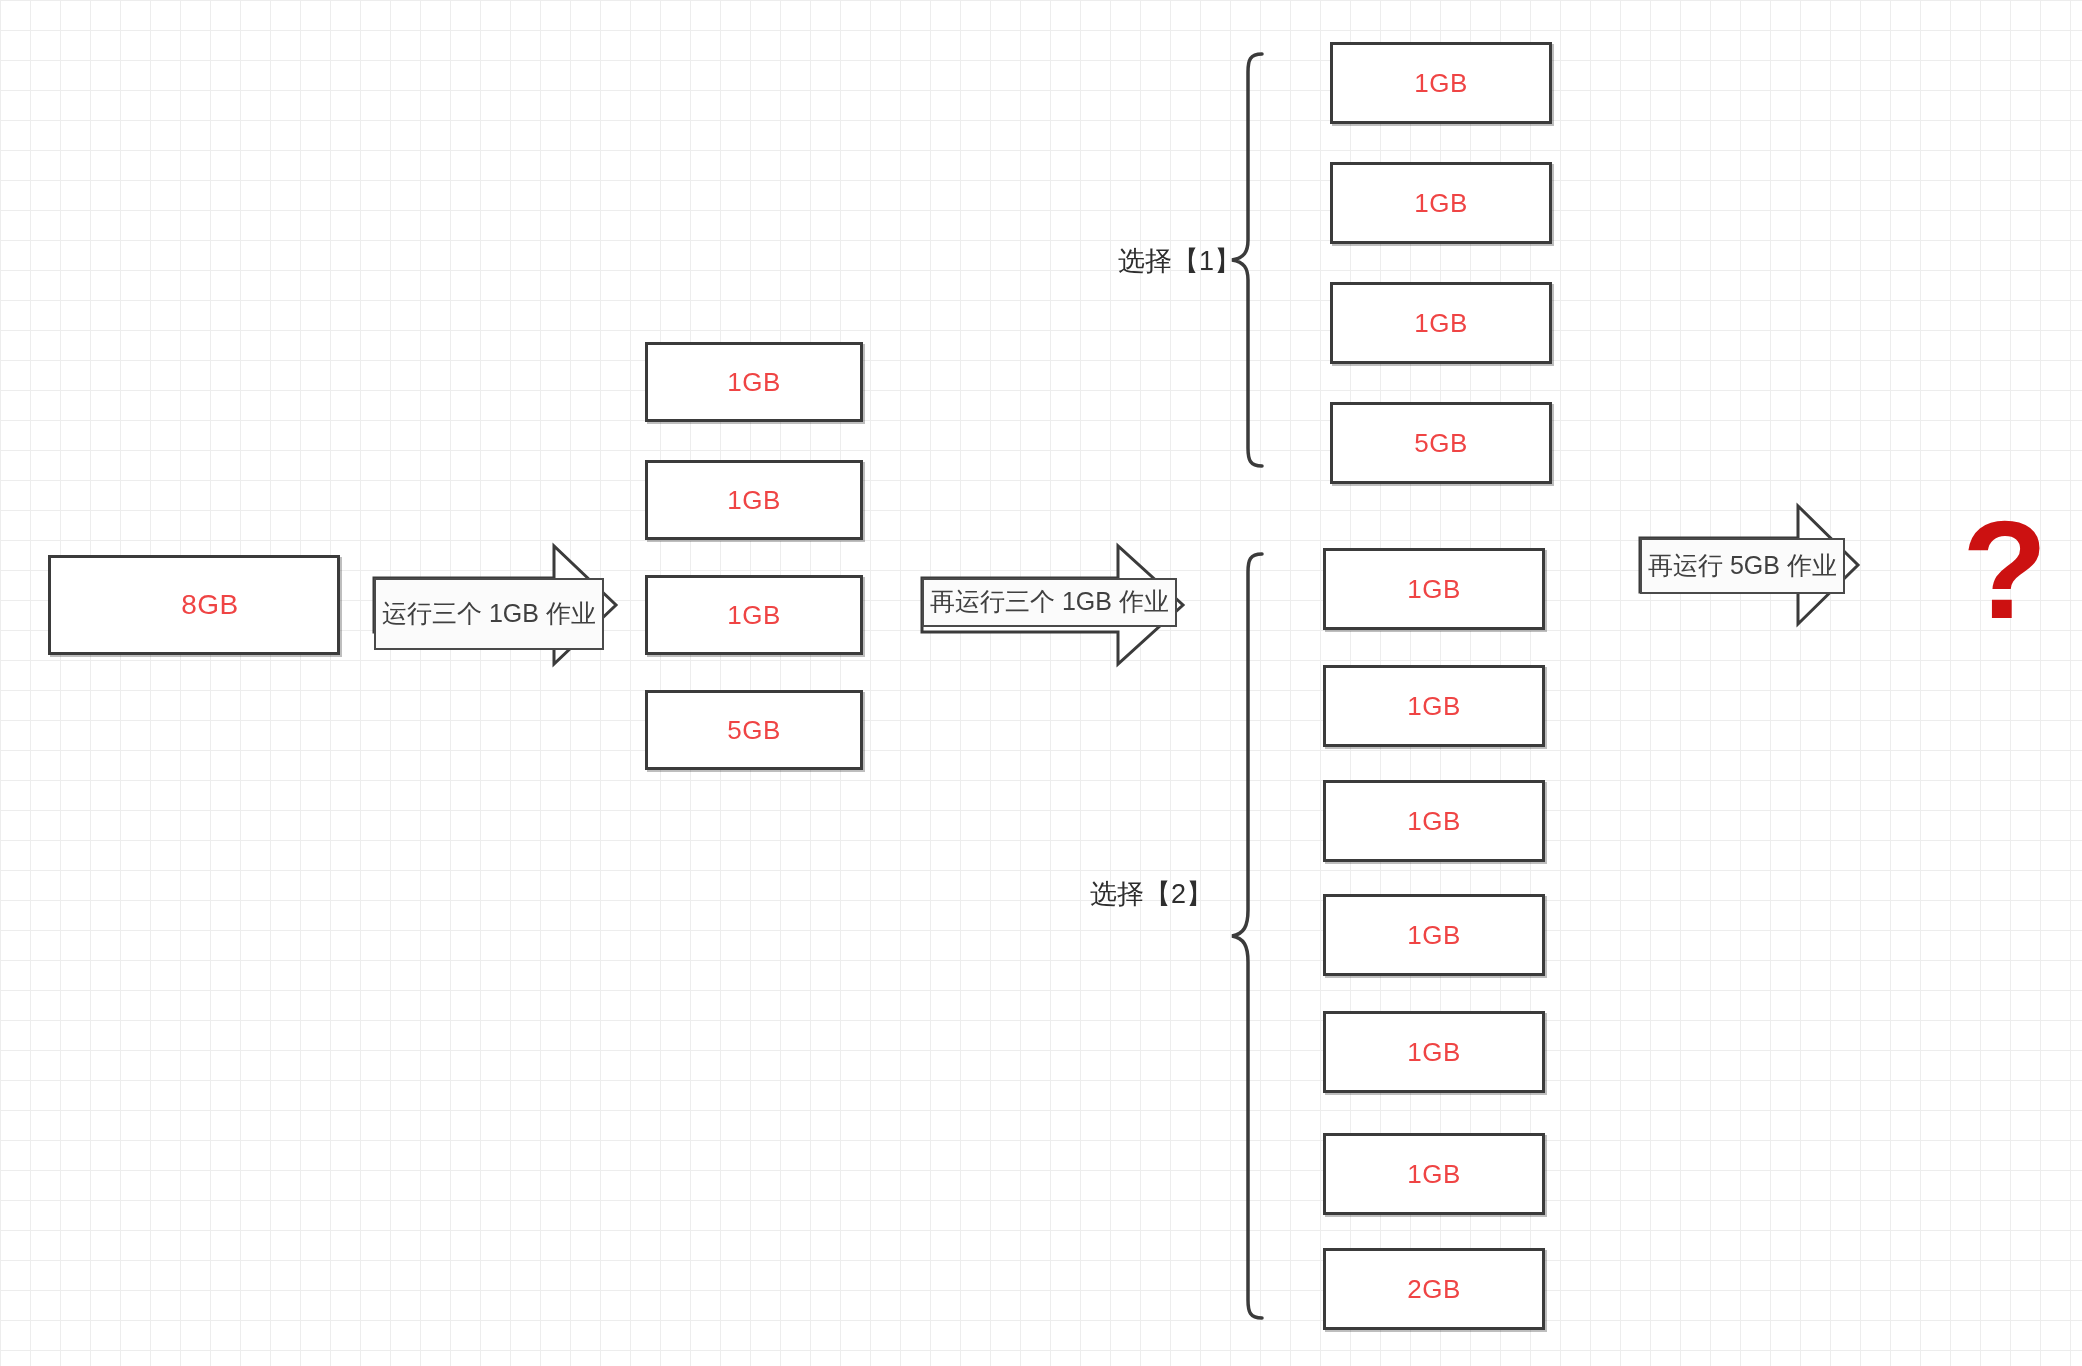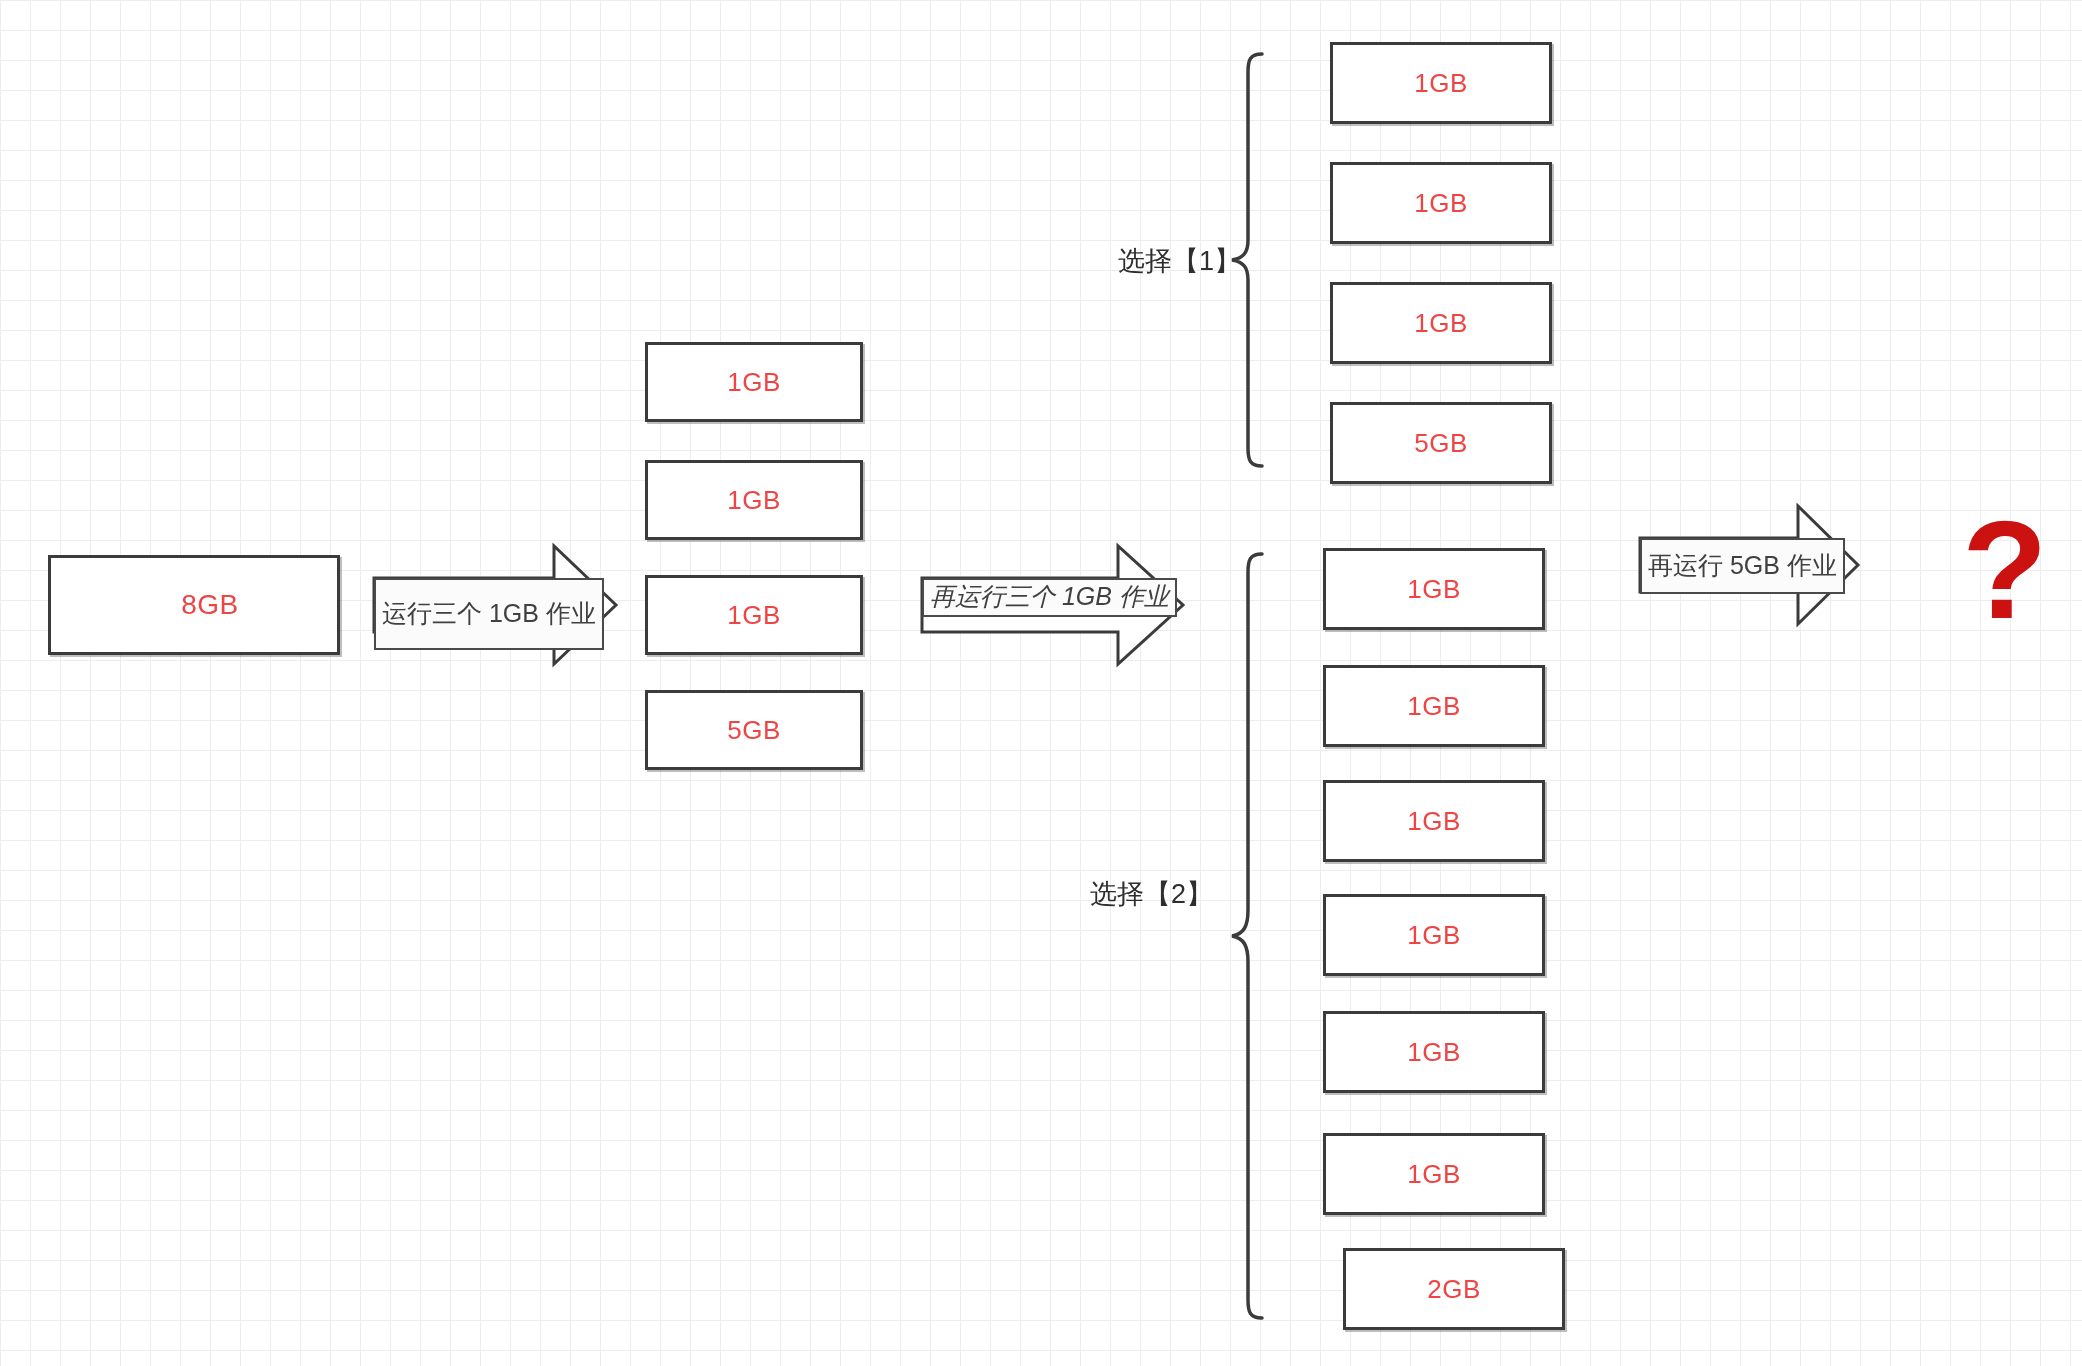--- a/index.html
+++ b/index.html
@@ -133,21 +133,21 @@
   </div>
   <div class="block" style="left:645px; top:690px; width:218px; height:80px;">
     <span>5GB</span>
   </div>
 
   <div class="arrow" style="left:920px; top:542px; width:265px; height:126px;">
     <svg width="265" height="126" viewBox="0 0 265 126">
       <polygon class="arrow-poly" points="2,36 198,36 198,4 263,63 198,122 198,90 2,90"></polygon>
     </svg>
   </div>
-  <div class="arrow-label" style="left:922px; top:578px; height:39px;font-style:italic;">
+  <div class="arrow-label" style="left:922px; top:578px; height:49px;">
     <span>再运行三个 1GB 作业</span>
   </div>
 
   <div class="brace-label" style="left:1118px; top:243px;">
     <span>选择【1】</span>
   </div>
   <div class="brace" style="left:1228px; top:50px; width:40px; height:420px;">
     <svg width="40" height="420" viewBox="0 0 40 420" preserveAspectRatio="none">
       <path class="brace-path" d="M 34 4
            C 22 4, 20 10, 20 22
@@ -198,21 +198,21 @@
   </div>
   <div class="block" style="left:1323px; top:894px; width:222px; height:82px;">
     <span>1GB</span>
   </div>
   <div class="block" style="left:1323px; top:1011px; width:222px; height:82px;">
     <span>1GB</span>
   </div>
   <div class="block" style="left:1323px; top:1133px; width:222px; height:82px;">
     <span>1GB</span>
   </div>
-  <div class="block" style="left:1323px; top:1248px; width:222px; height:82px;margin-left:20px;">
+  <div class="block" style="left:1323px; top:1248px; width:222px; height:82px;">
     <span>2GB</span>
   </div>
 
   <div class="arrow" style="left:1638px; top:502px; width:222px; height:126px;">
     <svg width="222" height="126" viewBox="0 0 222 126">
       <polygon class="arrow-poly" points="2,36 160,36 160,4 220,63 160,122 160,90 2,90"></polygon>
     </svg>
   </div>
   <div class="arrow-label" style="left:1640px; top:538px; height:56px;">
     <span>再运行 5GB 作业</span>

